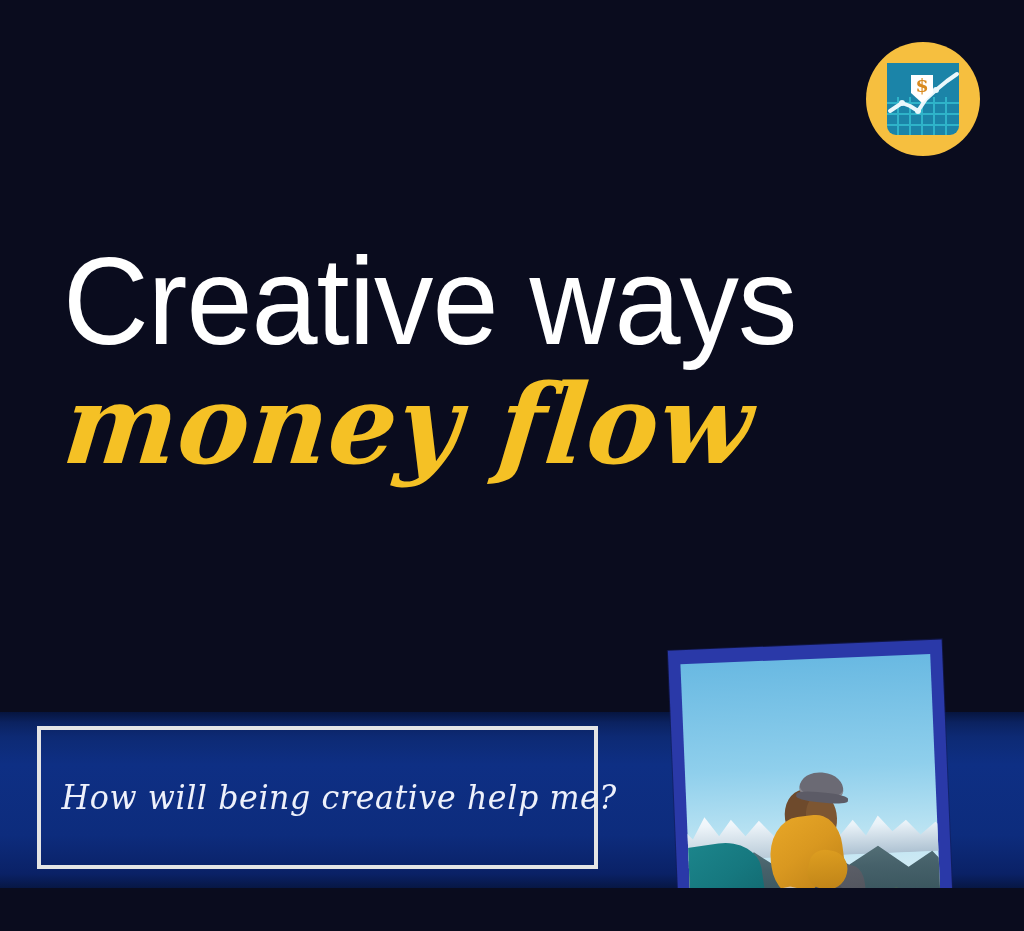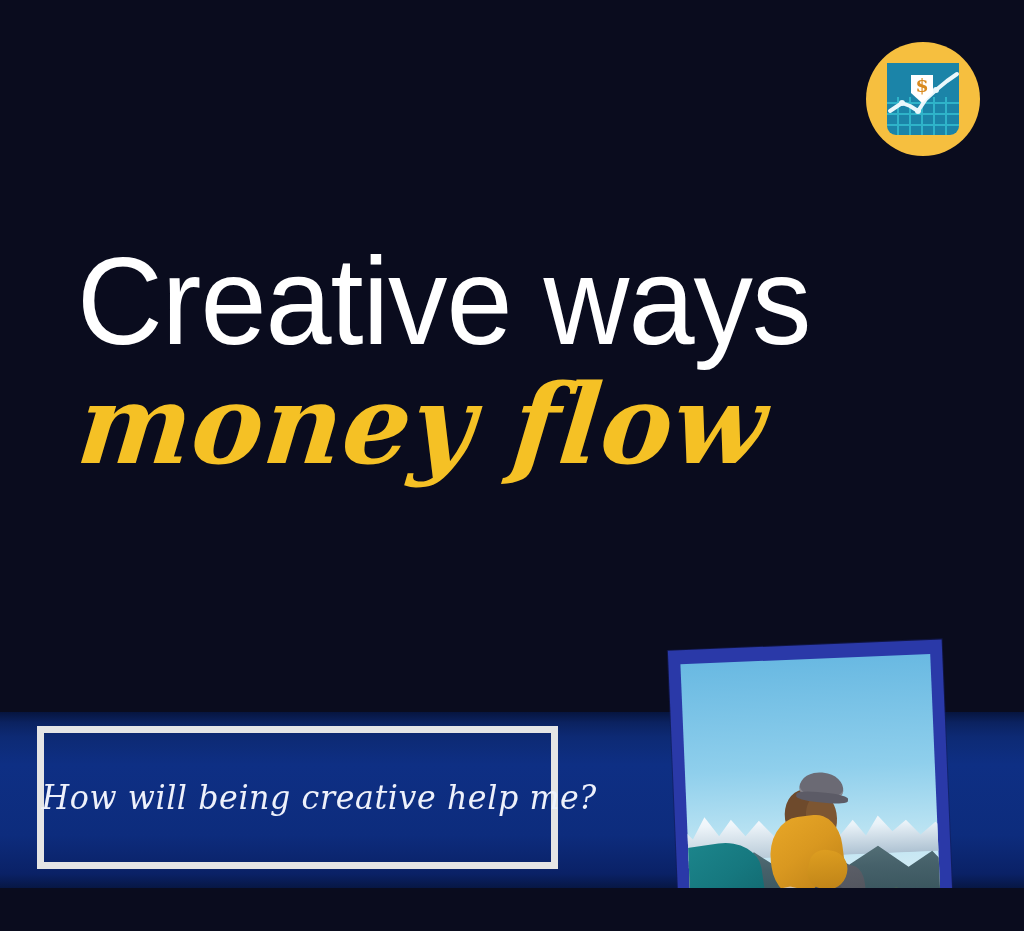--- a/index.html
+++ b/index.html
@@ -29,21 +29,21 @@
     background: #f6bf3f;
     display: flex;
     align-items: center;
     justify-content: center;
   }
   .logo-badge svg { display: block; }
 
   
   .headline {
     position: absolute;
-    left: 77px;
+    left: 63px;
     top: 236px;
     width: 900px;
   }
   .headline-main {
     display: block;
     font-family: "Liberation Sans", sans-serif;
     font-weight: 300;
     font-size: 125px;
     line-height: 1.04;
     letter-spacing: -1px;
@@ -76,23 +76,23 @@
     width: 1024px;
     height: 176px;
     background: linear-gradient(to bottom,
        #06153f 0%, #0b2260 6%, #0d2a74 14%,
        #0e2f84 30%, #0d2c7d 70%, #0a2166 92%, #071744 100%);
   }
   .question-box {
     position: absolute;
     left: 37px;
     top: 726px;
-    width: 521px;
+    width: 561px;
     height: 143px;
-    border: 7px solid #e5e5e5;
+    border: 4px solid #e5e5e5;
     box-sizing: border-box;
     display: flex;
     align-items: center;
     justify-content: center;
     padding-left: 44px;
   }
   .question-text {
     font-family: "DejaVu Serif", serif;
     font-style: italic;
     font-size: 33px;

